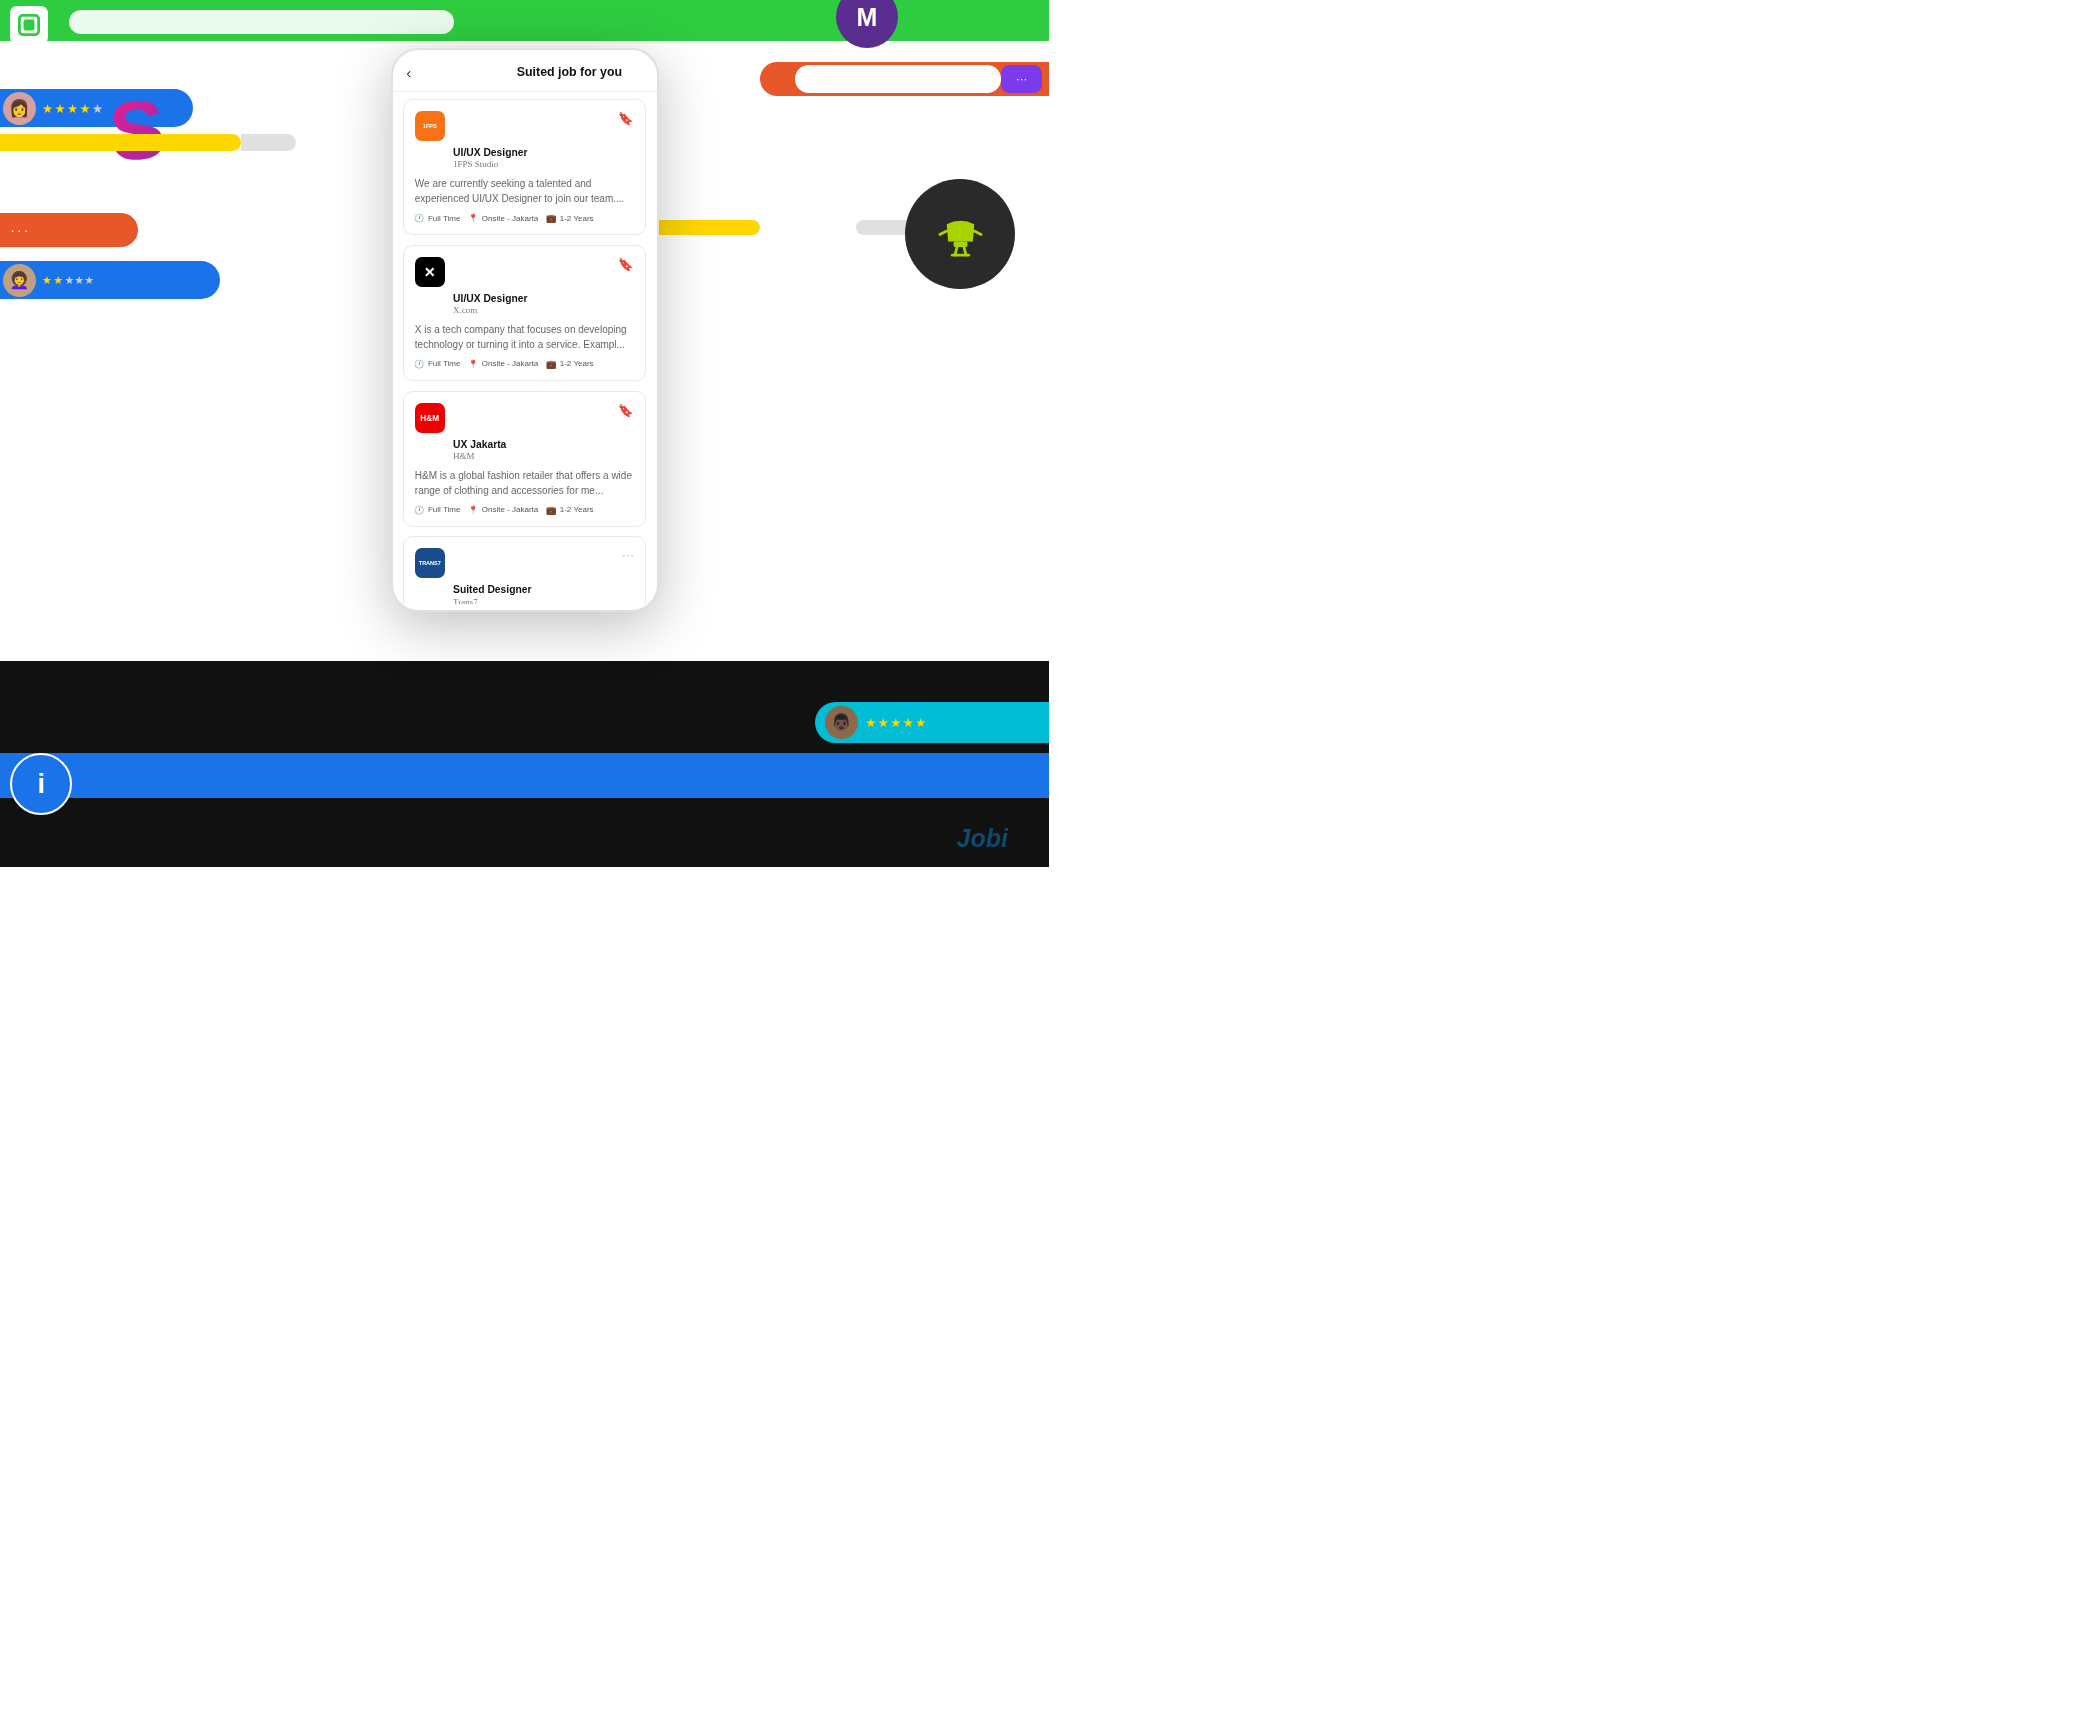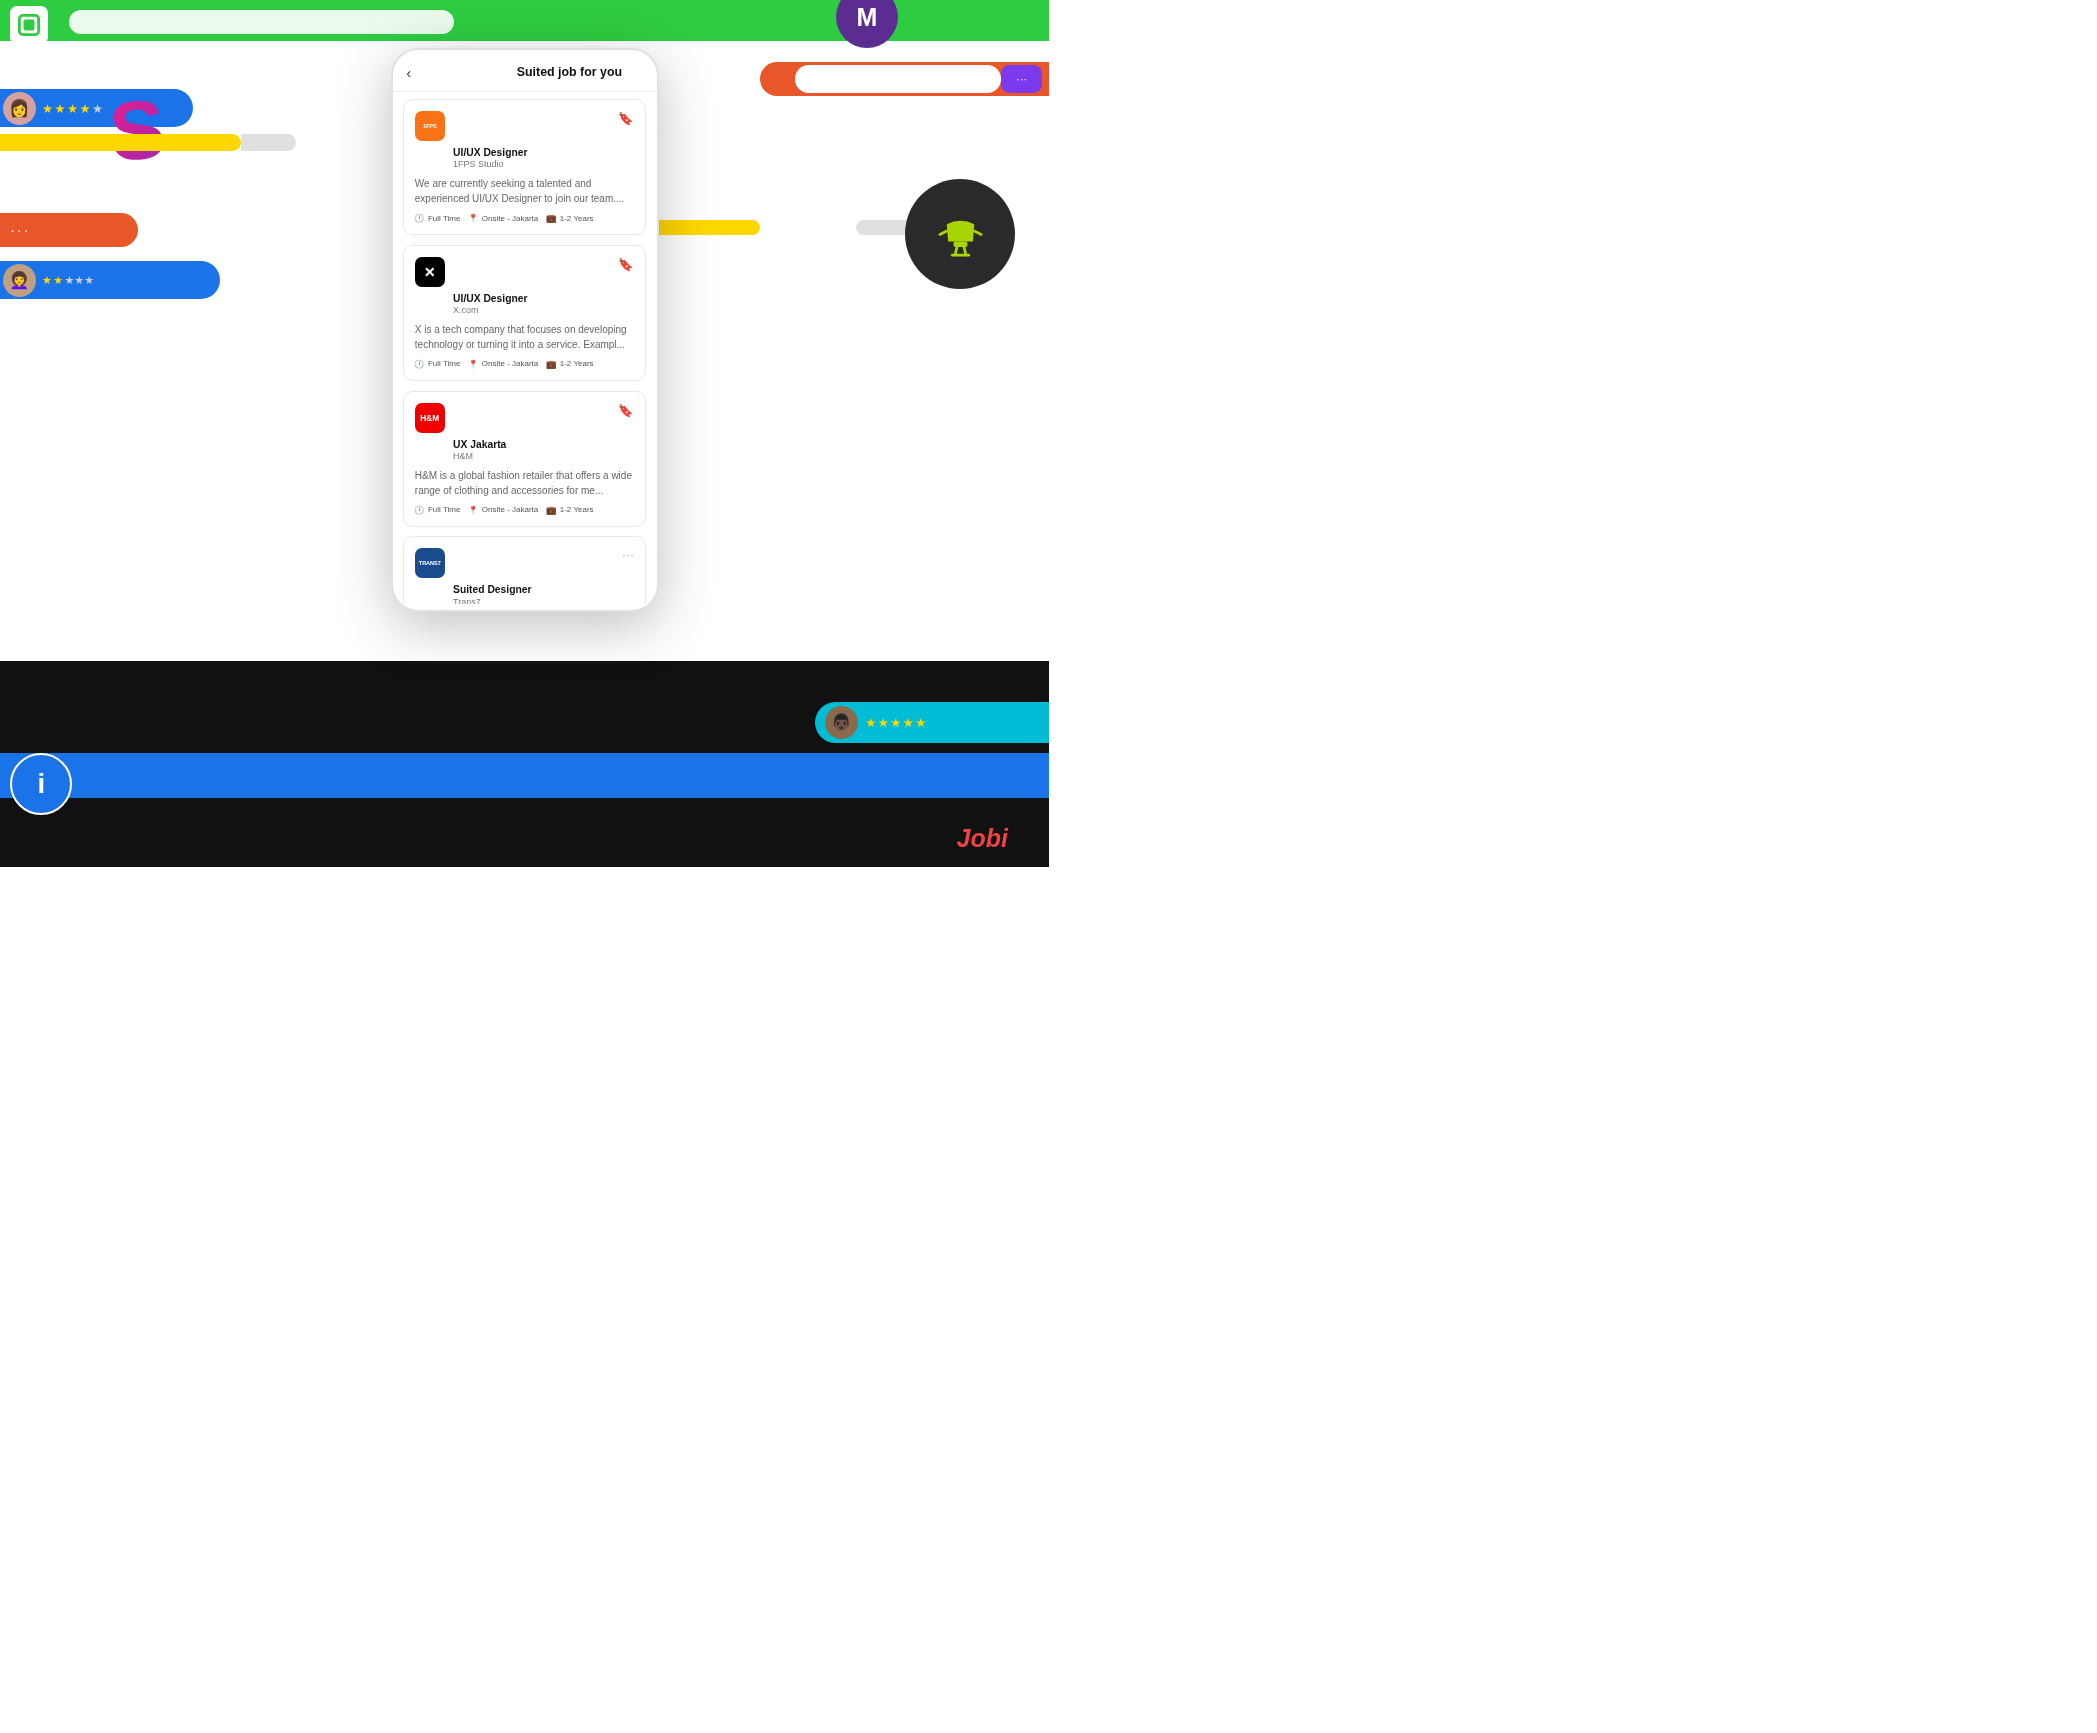--- a/index.html
+++ b/index.html
@@ -288,21 +288,21 @@
       font-weight: bold;
     }
 
     
     .jobi-text {
       position: absolute;
       bottom: 13.8px;
       right: 41px;
       font-size: 25px;
       font-weight: 900;
-      color: #ef4444;
+      color: #0c4a6e;
       font-style: italic;
     }
 
     
     .orange-circle {
       position: absolute;
       bottom: 165px;
       left: 148px;
       width: 38px;
       height: 38px;
@@ -393,20 +393,21 @@
     .job-title {
       font-size: 10.3px;
       font-weight: 700;
       color: #111;
       margin-bottom: 1.4px;
     }
 
     .job-company {
       font-size: 9px;
       color: #777;
+      font-family: Liberation Serif, serif;
     }
 
     .bookmark-icon {
       font-size: 12.4px;
       color: #aaa;
       cursor: pointer;
     }
 
     .three-dots-icon {
       font-size: 12.4px;

